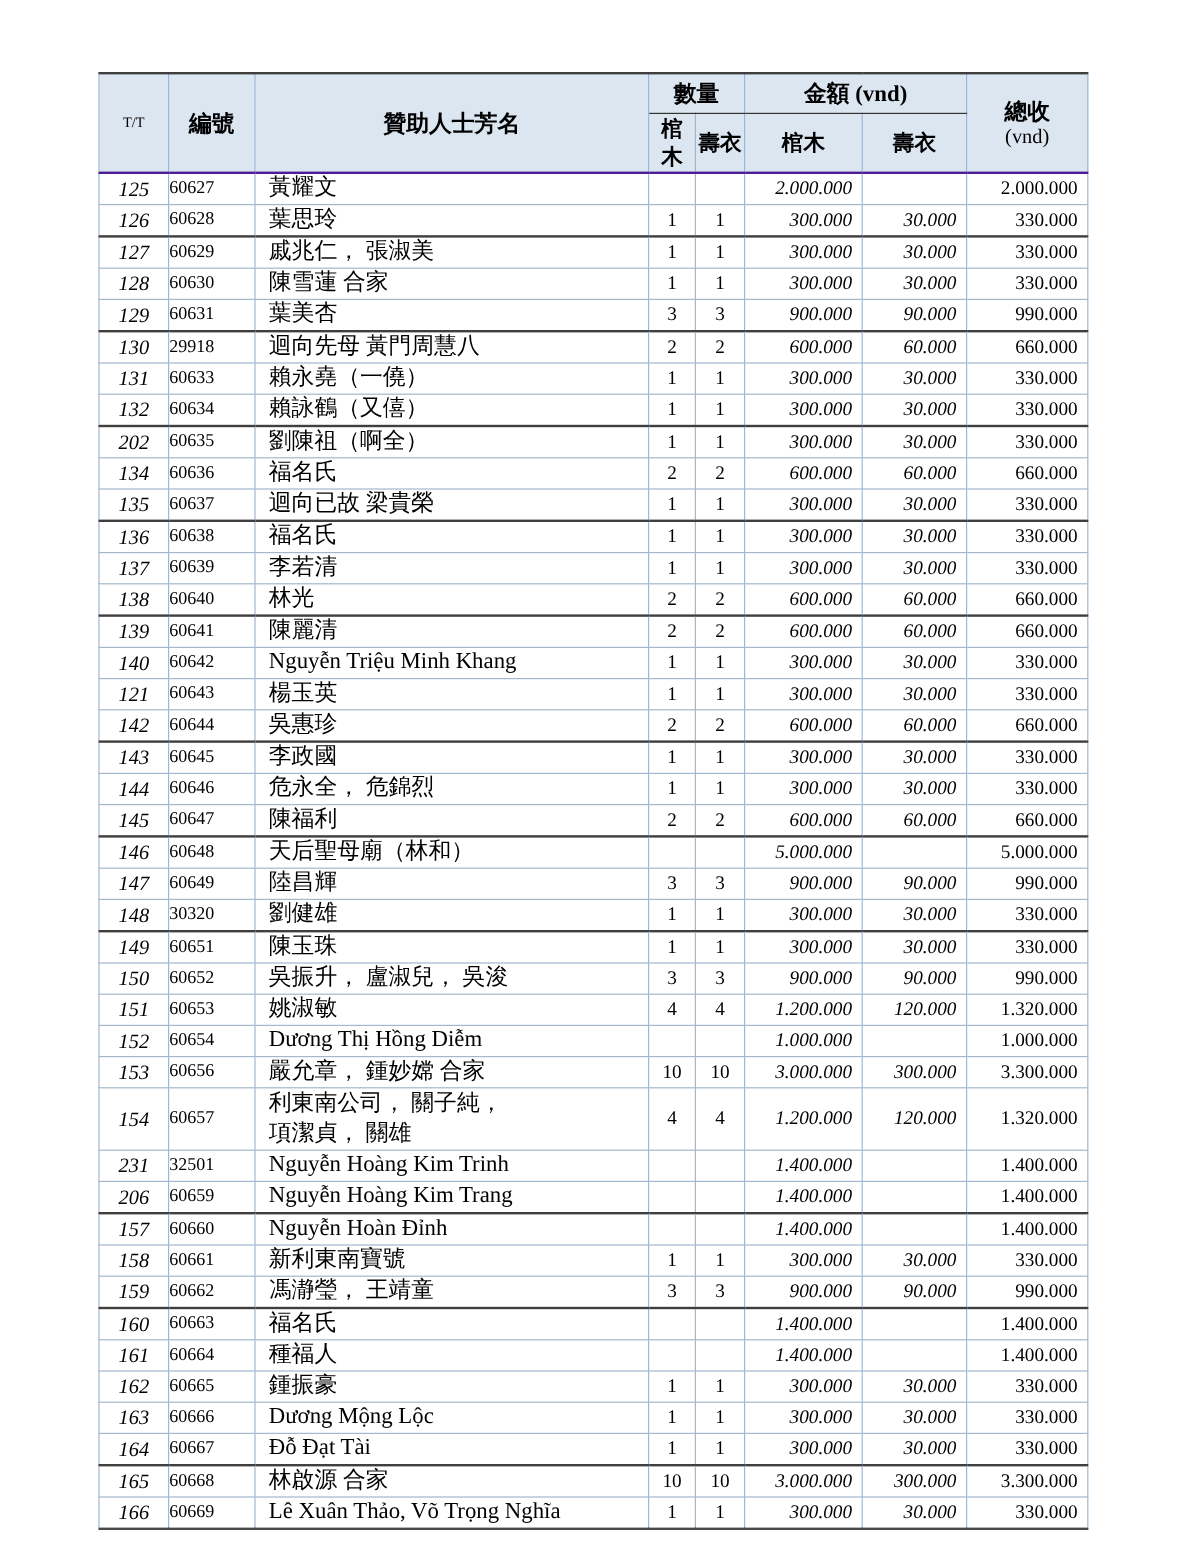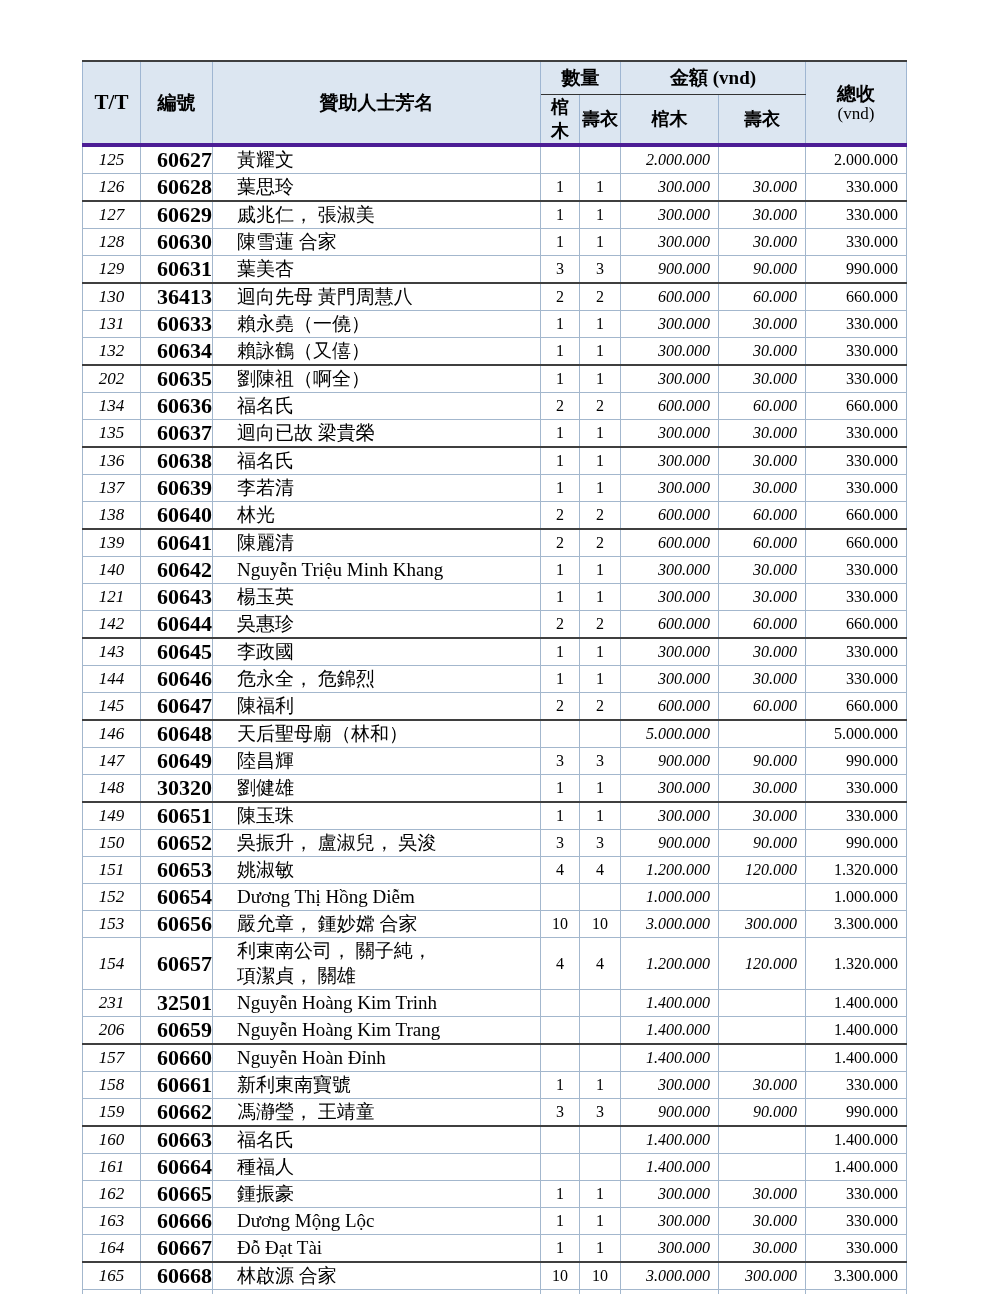--- a/index.html
+++ b/index.html
@@ -28,40 +28,40 @@
   thead th{
     background:#dce6f1;
     border:1px solid #9fb6d2;
     font-weight:bold;
     font-size:19px;
     padding:0 2px;
     vertical-align:middle;
   }
   thead tr.h1 th{height:32px}
   thead tr.h2 th{height:28px;font-size:18px}
-  thead th.tt-h{font-weight:bold;font-size:21px}
+  thead th.tt-h{font-weight:normal;font-size:12px}
   thead th.grp{border-bottom:1.5px solid #333}
   thead th.total-h .l2{font-weight:normal;font-size:17px;line-height:1.05}
   thead th.total-h .l1{line-height:1.15}
 
   tbody td{
     border:1px solid #a3b7cd;
     height:25px;
     padding:0;
     vertical-align:middle;
     overflow:hidden;
     white-space:nowrap;
   }
-  tbody tr:first-child td{border-top:4px solid #4c1d95}
+  tbody tr:first-child td{border-top:2px solid #4c1d95}
   tbody tr.thick td{border-bottom:2px solid #3f3f3f}
   tbody tr.tall td{height:51px}
 
   td.tt{font-style:italic;font-size:17px;text-align:center}
-  td.id{font-weight:bold;font-size:22px;text-align:right}
-  td.name{font-size:19px;text-align:left;padding:0 4px 0 24px;white-space:pre-line;line-height:1.3}
+  td.id{font-weight:normal;font-size:15px;text-align:left}
+  td.name{font-size:19px;text-align:left;padding:0 4px 0 11px;white-space:pre-line;line-height:1.3}
   td.qc,td.qs{font-size:16px;text-align:center}
   td.ac,td.as{font-style:italic;font-size:16px;text-align:right;padding-right:8px}
   td.total{font-size:16px;text-align:right;padding-right:8px}
 </style>
 </head>
 <body>
 
 <table class="ledger">
   <colgroup>
     <col class="c-tt">
@@ -138,21 +138,21 @@
         <td class="id">60631</td>
         <td class="name">葉美杏</td>
         <td class="qc">3</td>
         <td class="qs">3</td>
         <td class="ac">900.000</td>
         <td class="as">90.000</td>
         <td class="total">990.000</td>
       </tr>
       <tr>
         <td class="tt">130</td>
-        <td class="id">36413</td>
+        <td class="id">29918</td>
         <td class="name">迴向先母 黃門周慧八</td>
         <td class="qc">2</td>
         <td class="qs">2</td>
         <td class="ac">600.000</td>
         <td class="as">60.000</td>
         <td class="total">660.000</td>
       </tr>
       <tr>
         <td class="tt">131</td>
         <td class="id">60633</td>

